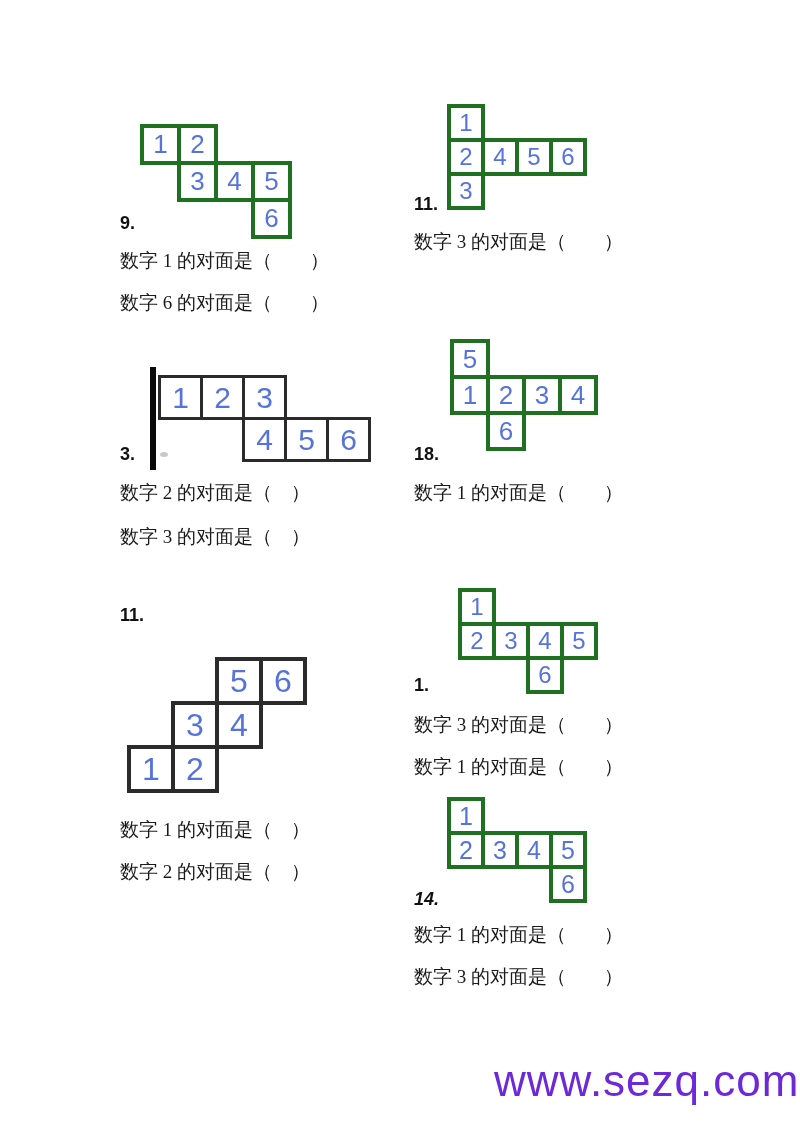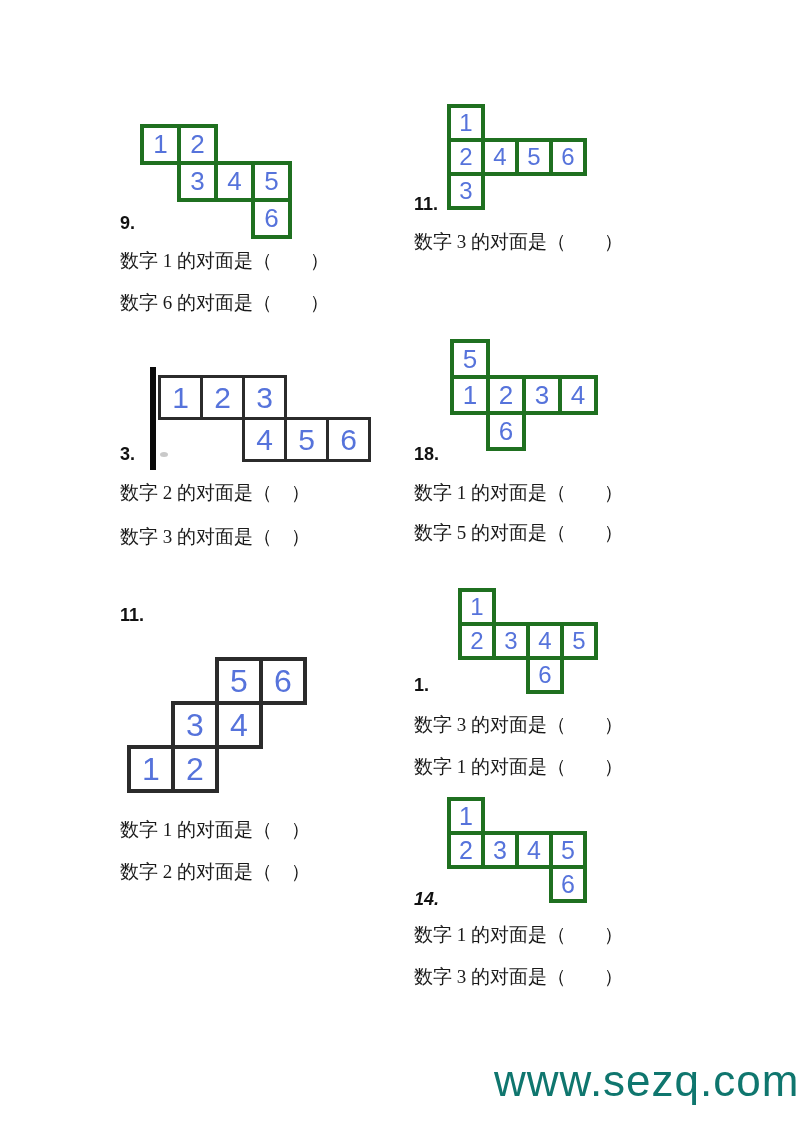--- a/index.html
+++ b/index.html
@@ -36,21 +36,21 @@
     justify-content:center;
     font-family:"Liberation Sans",sans-serif;
   }
   .vbar{position:absolute;background:#0a0a0a;}
   .smudge{position:absolute;background:#c9c9c9;border-radius:50%;}
   .watermark{
     position:absolute;
     left:494px;top:1056px;
     font-family:"Liberation Sans",sans-serif;
     font-size:44px;
-    color:#0f766e;
+    color:#6d28d9;
     letter-spacing:1px;
   }
 </style>
 </head>
 <body>
 
 <div class="page">
   <div class="watermark">www.sezq.com</div>
 <div class="plabel" style="left: 120px; top: 214px;">9.</div>
     <div class="net" style="left: 140px; top: 124px;">
@@ -89,21 +89,20 @@
     <div class="plabel" style="left: 414px; top: 445px;">18.</div>
     <div class="net" style="left: 450px; top: 339px;">
       <div class="cell" style="left: 0px; top: 0px; width: 40px; height: 40px; border: 4px solid rgb(31, 112, 32); font-size: 26px; color: rgb(86, 115, 219);">5</div>
       <div class="cell" style="left: 0px; top: 36px; width: 40px; height: 40px; border: 4px solid rgb(31, 112, 32); font-size: 26px; color: rgb(86, 115, 219);">1</div>
       <div class="cell" style="left: 36px; top: 36px; width: 40px; height: 40px; border: 4px solid rgb(31, 112, 32); font-size: 26px; color: rgb(86, 115, 219);">2</div>
       <div class="cell" style="left: 72px; top: 36px; width: 40px; height: 40px; border: 4px solid rgb(31, 112, 32); font-size: 26px; color: rgb(86, 115, 219);">3</div>
       <div class="cell" style="left: 108px; top: 36px; width: 40px; height: 40px; border: 4px solid rgb(31, 112, 32); font-size: 26px; color: rgb(86, 115, 219);">4</div>
       <div class="cell" style="left: 36px; top: 72px; width: 40px; height: 40px; border: 4px solid rgb(31, 112, 32); font-size: 26px; color: rgb(86, 115, 219);">6</div>
     </div>
     <div class="question" style="left: 414px; top: 482px;">数字 1 的对面是（　　）</div>
-    <div class="question" style="left: 414px; top: 522px;">数字 5 的对面是（　　）</div>
     <div class="plabel" style="left: 120px; top: 606px;">11.</div>
     <div class="net" style="left: 127px; top: 657px;">
       <div class="cell" style="left: 88px; top: 0px; width: 48px; height: 48px; border: 4px solid rgb(43, 43, 43); font-size: 32px; color: rgb(86, 115, 219);">5</div>
       <div class="cell" style="left: 132px; top: 0px; width: 48px; height: 48px; border: 4px solid rgb(43, 43, 43); font-size: 32px; color: rgb(86, 115, 219);">6</div>
       <div class="cell" style="left: 44px; top: 44px; width: 48px; height: 48px; border: 4px solid rgb(43, 43, 43); font-size: 32px; color: rgb(86, 115, 219);">3</div>
       <div class="cell" style="left: 88px; top: 44px; width: 48px; height: 48px; border: 4px solid rgb(43, 43, 43); font-size: 32px; color: rgb(86, 115, 219);">4</div>
       <div class="cell" style="left: 0px; top: 88px; width: 48px; height: 48px; border: 4px solid rgb(43, 43, 43); font-size: 32px; color: rgb(86, 115, 219);">1</div>
       <div class="cell" style="left: 44px; top: 88px; width: 48px; height: 48px; border: 4px solid rgb(43, 43, 43); font-size: 32px; color: rgb(86, 115, 219);">2</div>
     </div>
     <div class="question" style="left: 120px; top: 819px;">数字 1 的对面是（　）</div>

